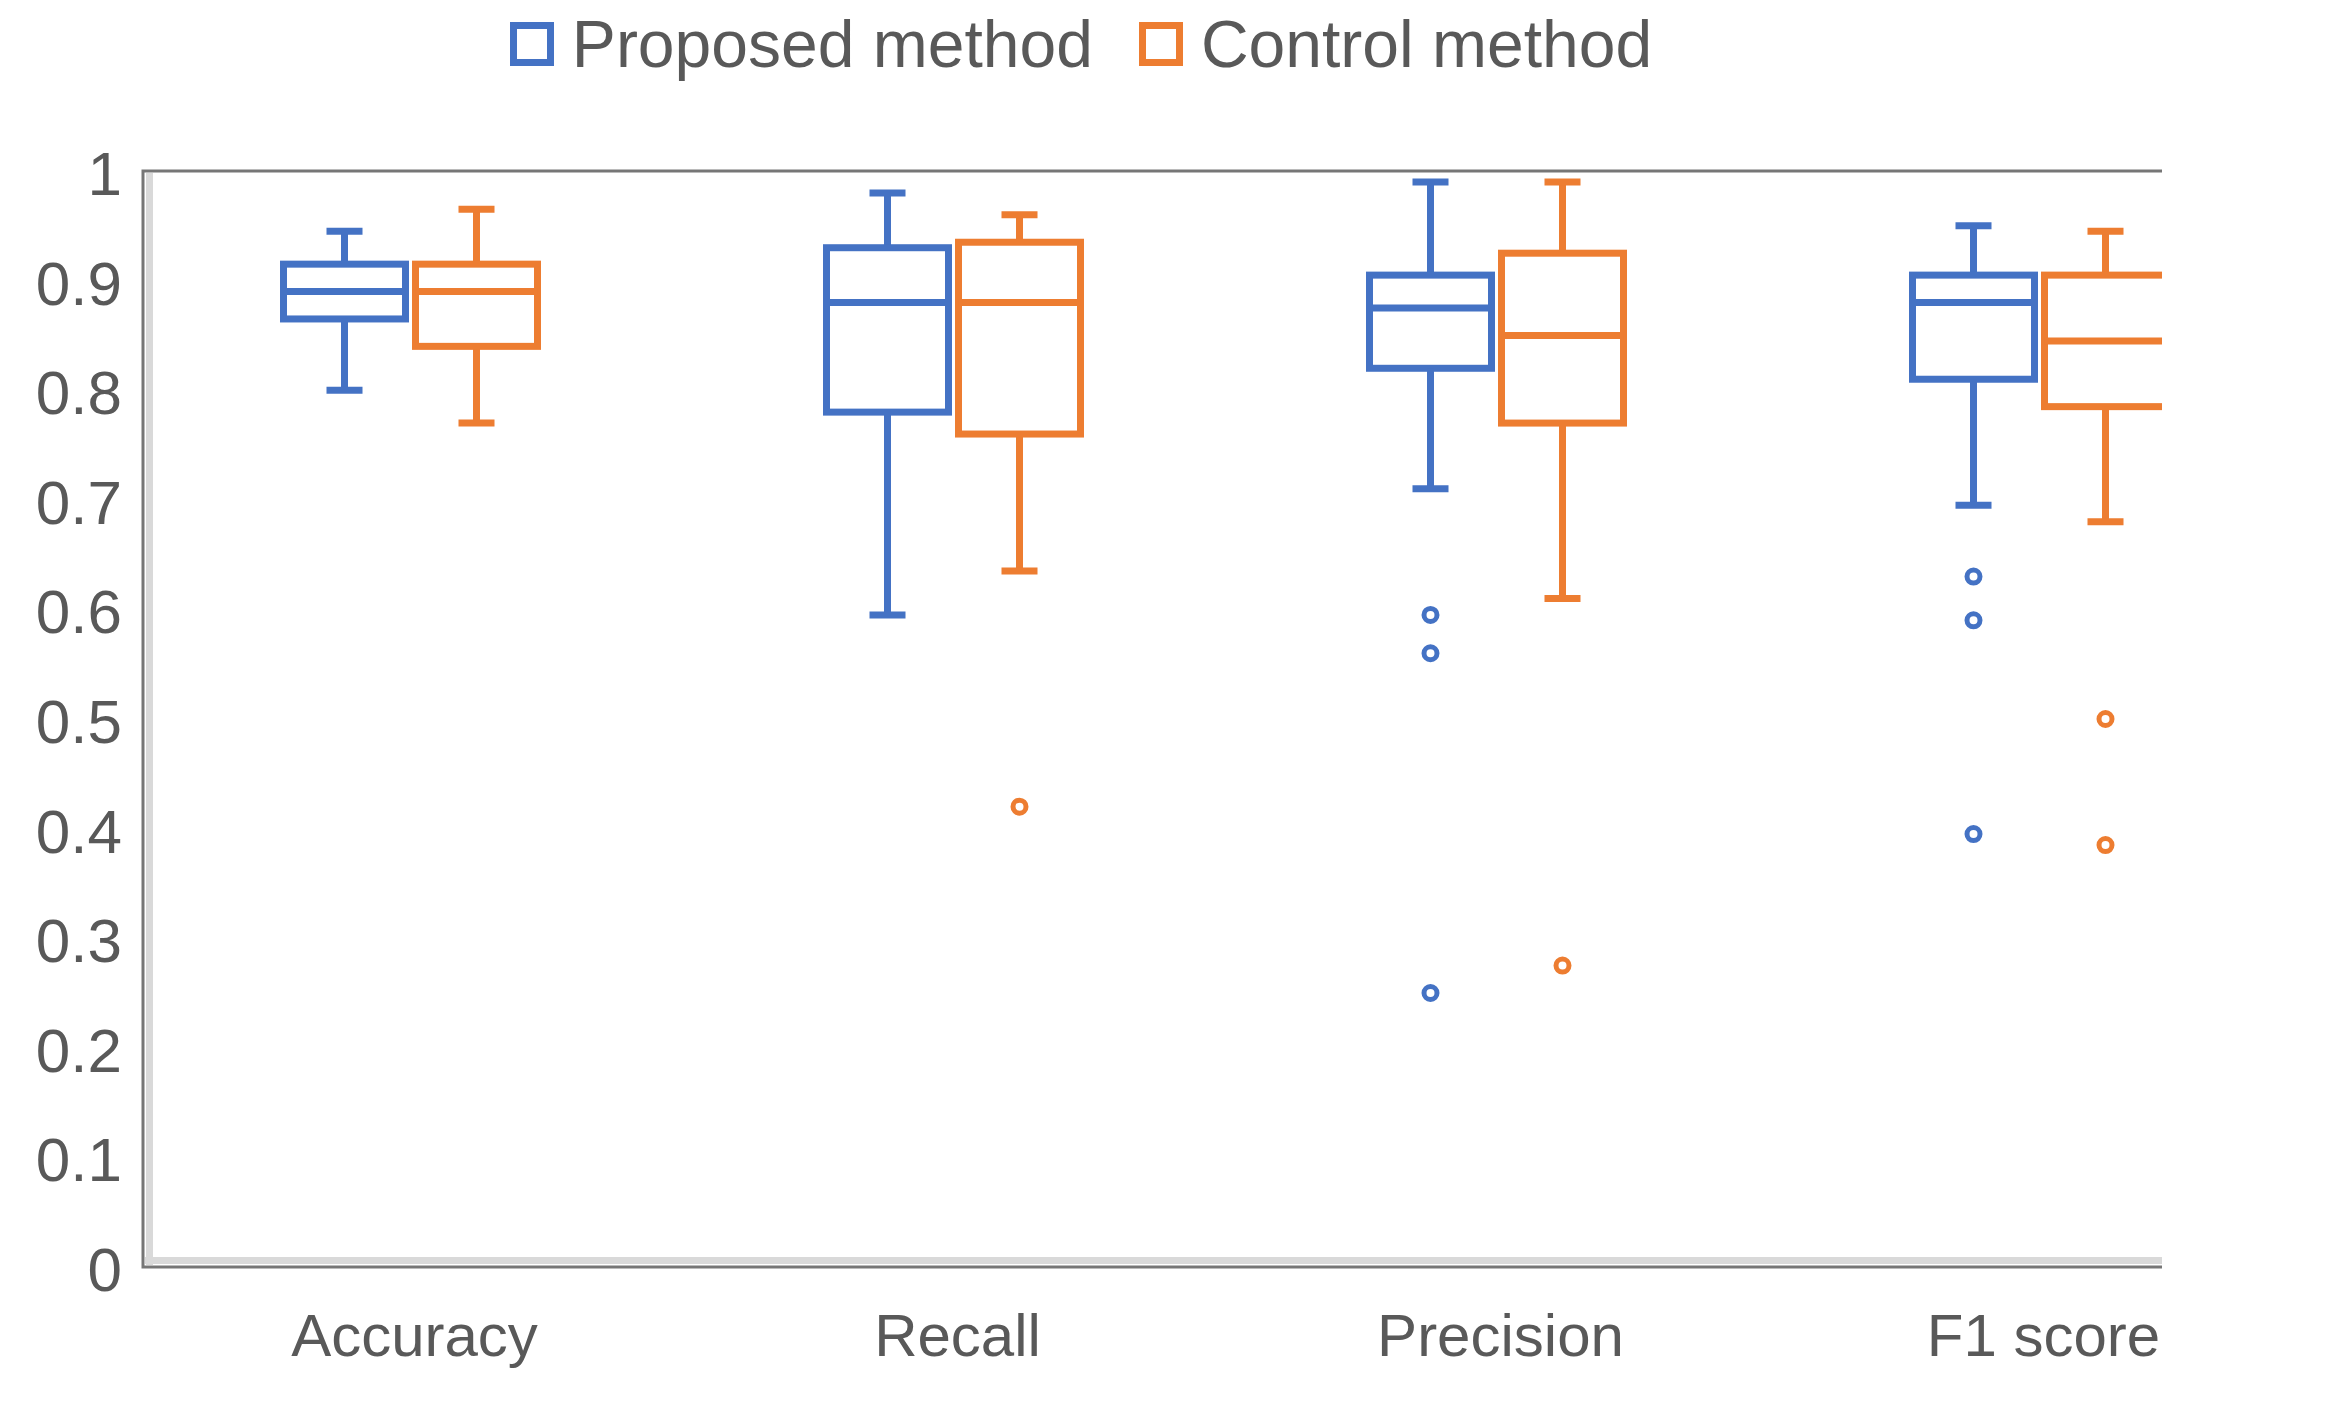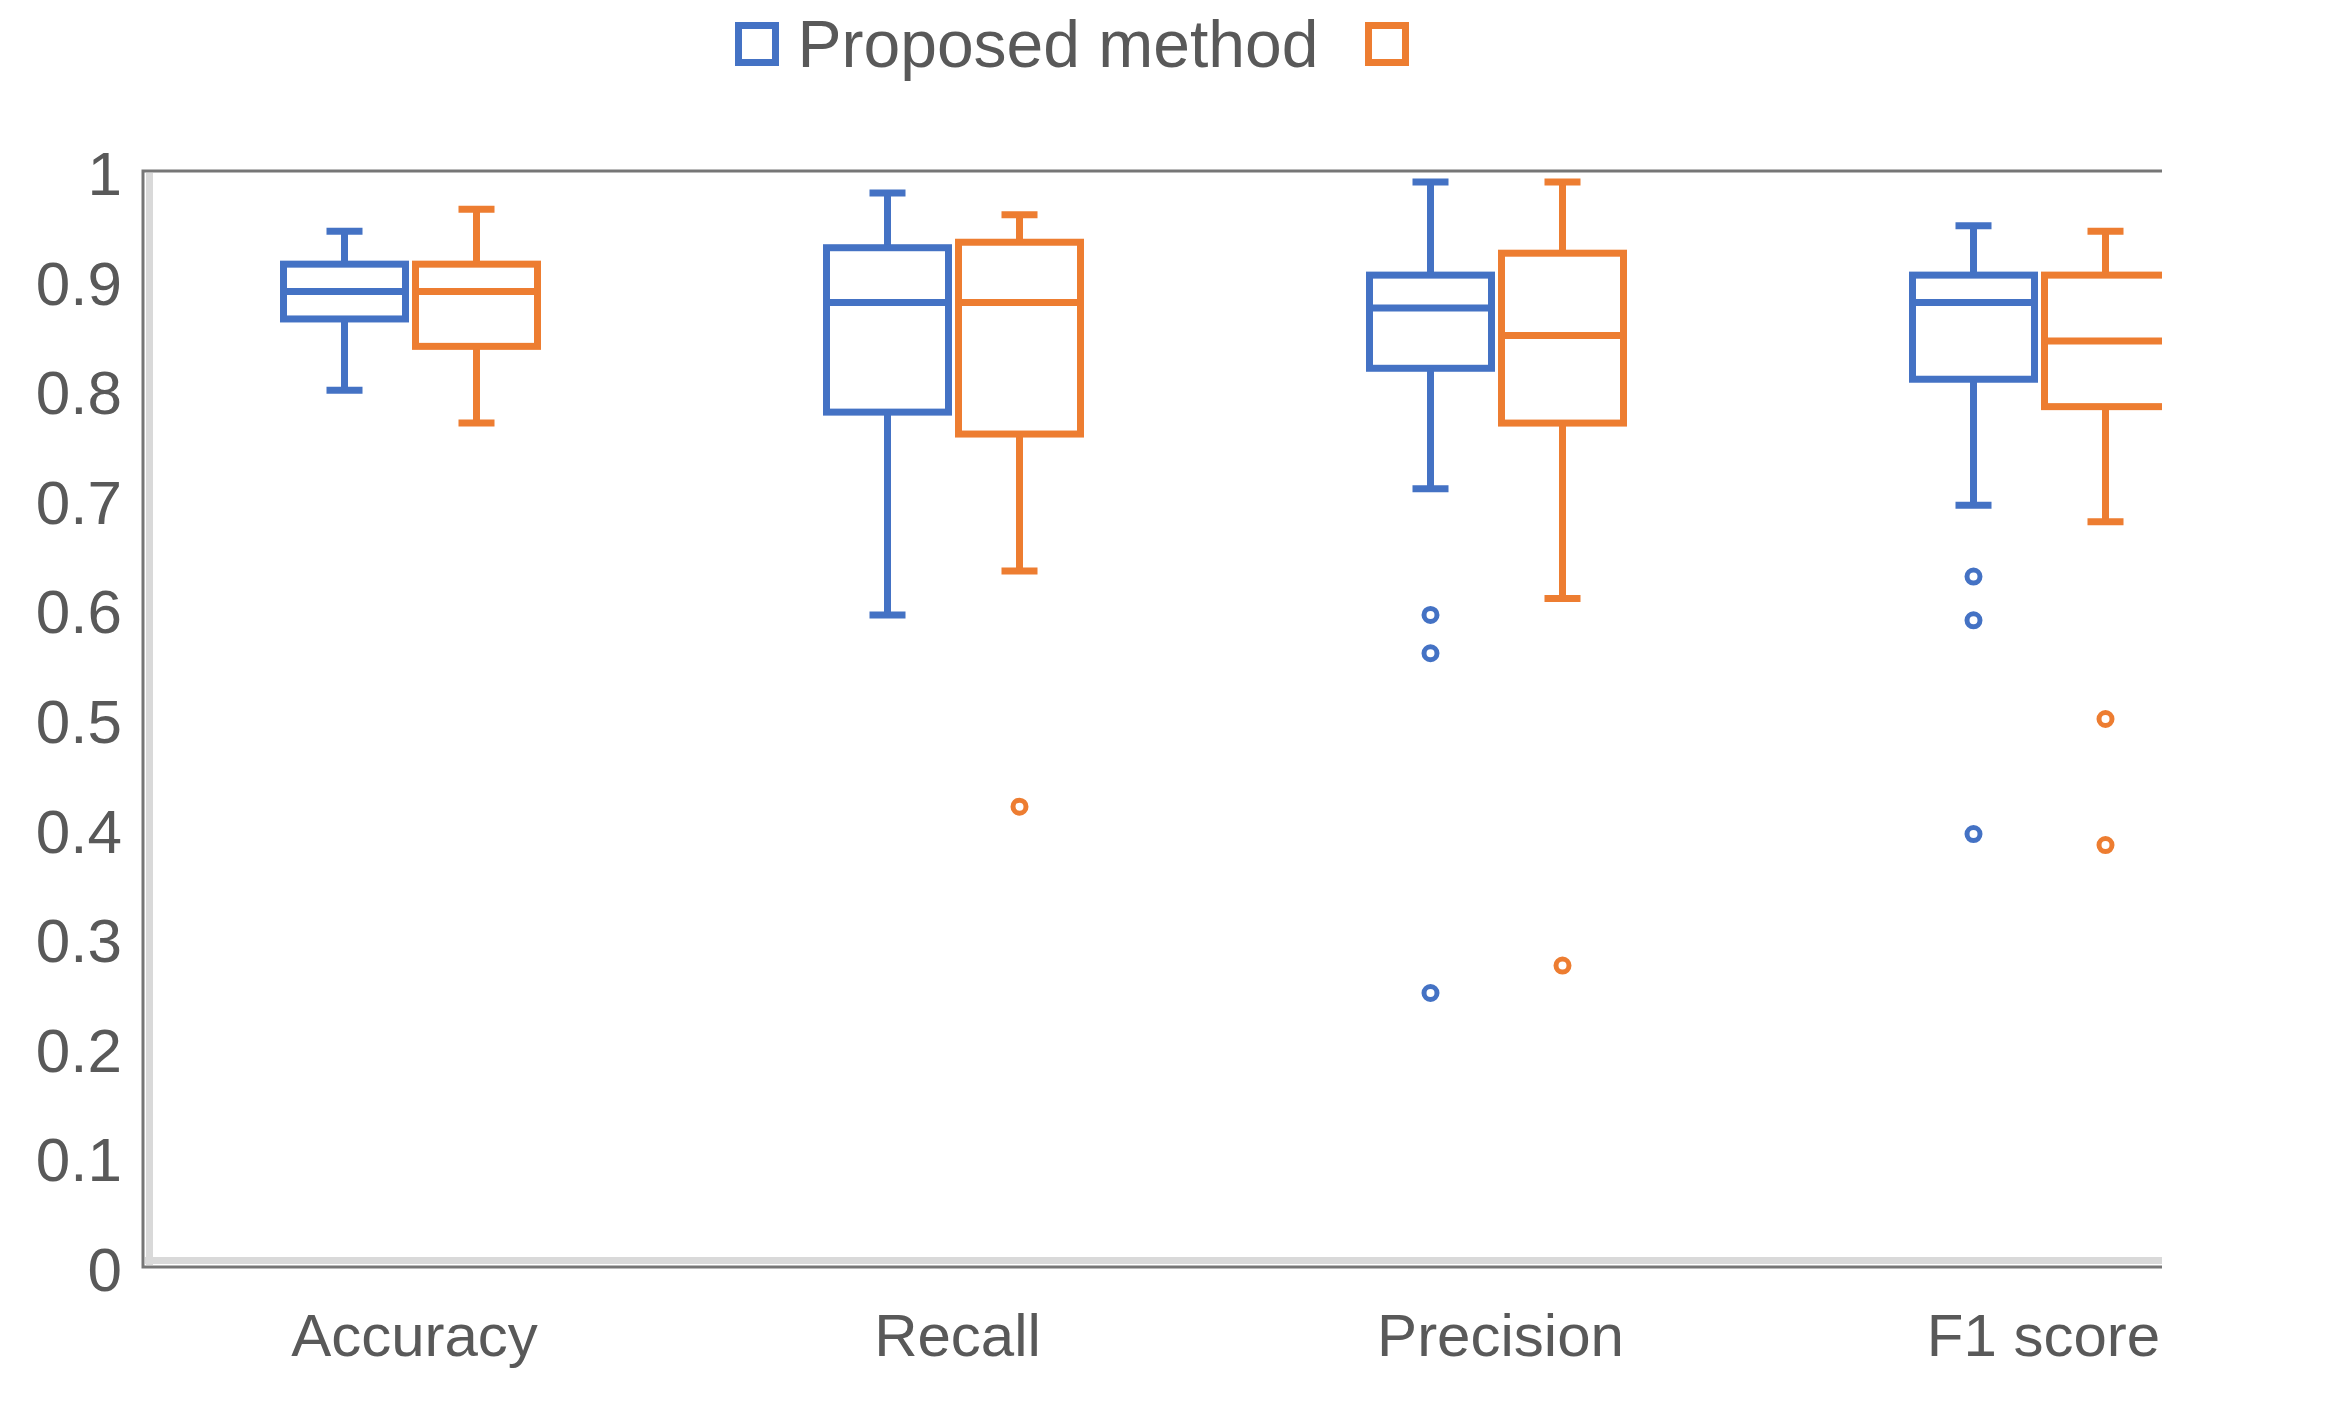--- a/index.html
+++ b/index.html
@@ -43,20 +43,21 @@
 
 <div class="frame">
 
   <div class="legend" style="color: rgb(89, 89, 89);">
     <div class="legend-item">
       <span class="legend-marker" id="marker-proposed" style="border-color: rgb(68, 114, 196);"></span>
       <span class="legend-label">Proposed method</span>
     </div>
     <div class="legend-item">
       <span class="legend-marker" id="marker-control" style="border-color: rgb(237, 125, 49);"></span>
+      <span class="legend-label">Control method</span>
     </div>
   </div>
 
   <svg id="plot" class="plot" width="2348" height="1403" viewBox="0 0 2348 1403">
       <rect x="146" y="173" width="7" height="1092" fill="#D9D9D9"></rect>
       <rect x="145" y="1257" width="2168" height="7" fill="#D9D9D9"></rect>
       <rect x="143" y="171" width="2172" height="1096" fill="none" stroke="#767676" stroke-width="3"></rect>
       <text x="122" y="195" text-anchor="end" font-size="62" fill="#595959">1</text>
       <text x="122" y="304.6" text-anchor="end" font-size="62" fill="#595959">0.9</text>
       <text x="122" y="414.19999999999993" text-anchor="end" font-size="62" fill="#595959">0.8</text>

